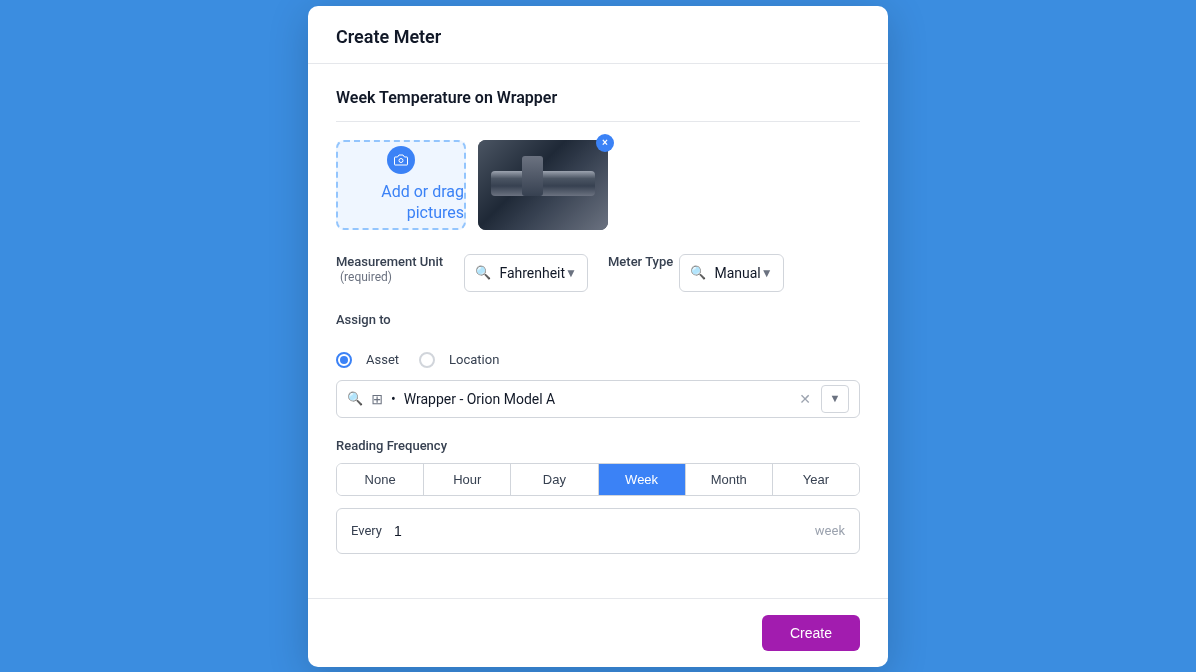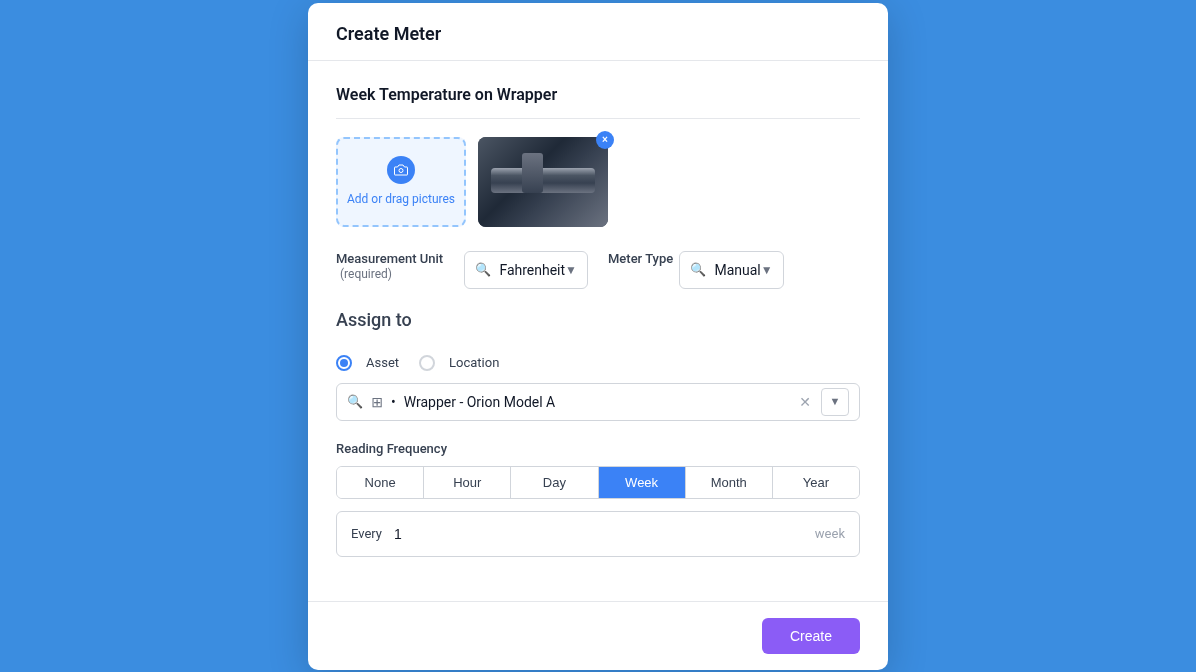--- a/index.html
+++ b/index.html
@@ -61,23 +61,23 @@
       height: 28px;
       background: #3b82f6;
       border-radius: 50%;
       display: flex;
       align-items: center;
       justify-content: center;
       color: #fff;
       font-size: 14px;
     }
     .upload-label {
-      font-size: 12px;
+      font-size: 16px;
       color: #3b82f6;
-      text-align: left;
+      text-align: right;
       line-height: 1.3;
     }
     .image-preview-wrapper {
       position: relative;
       width: 130px;
       height: 90px;
     }
     .image-preview {
       width: 130px;
       height: 90px;
@@ -173,21 +173,21 @@
       color: #111827;
     }
     .select-chevron {
       color: #6b7280;
       font-size: 12px;
     }
     .assign-section {
       margin-bottom: 20px;
     }
     .assign-label {
-      font-size: 18px;
+      font-size: 13px;
       font-weight: 500;
       color: #374151;
       margin-bottom: 10px;
     }
     .radio-group {
       display: flex;
       gap: 20px;
       margin-bottom: 12px;
     }
     .radio-item {
@@ -326,21 +326,21 @@
       font-size: 13px;
       color: #9ca3af;
     }
     .modal-footer {
       display: flex;
       justify-content: flex-end;
       padding: 16px 28px;
       border-top: 1px solid #e5e7eb;
     }
     .create-btn {
-      background: #8b5cf6;
+      background: #a21caf;
       color: #fff;
       border: none;
       border-radius: 6px;
       padding: 10px 28px;
       font-size: 14px;
       font-weight: 500;
       cursor: pointer;
     }
   </style>
 </head>

